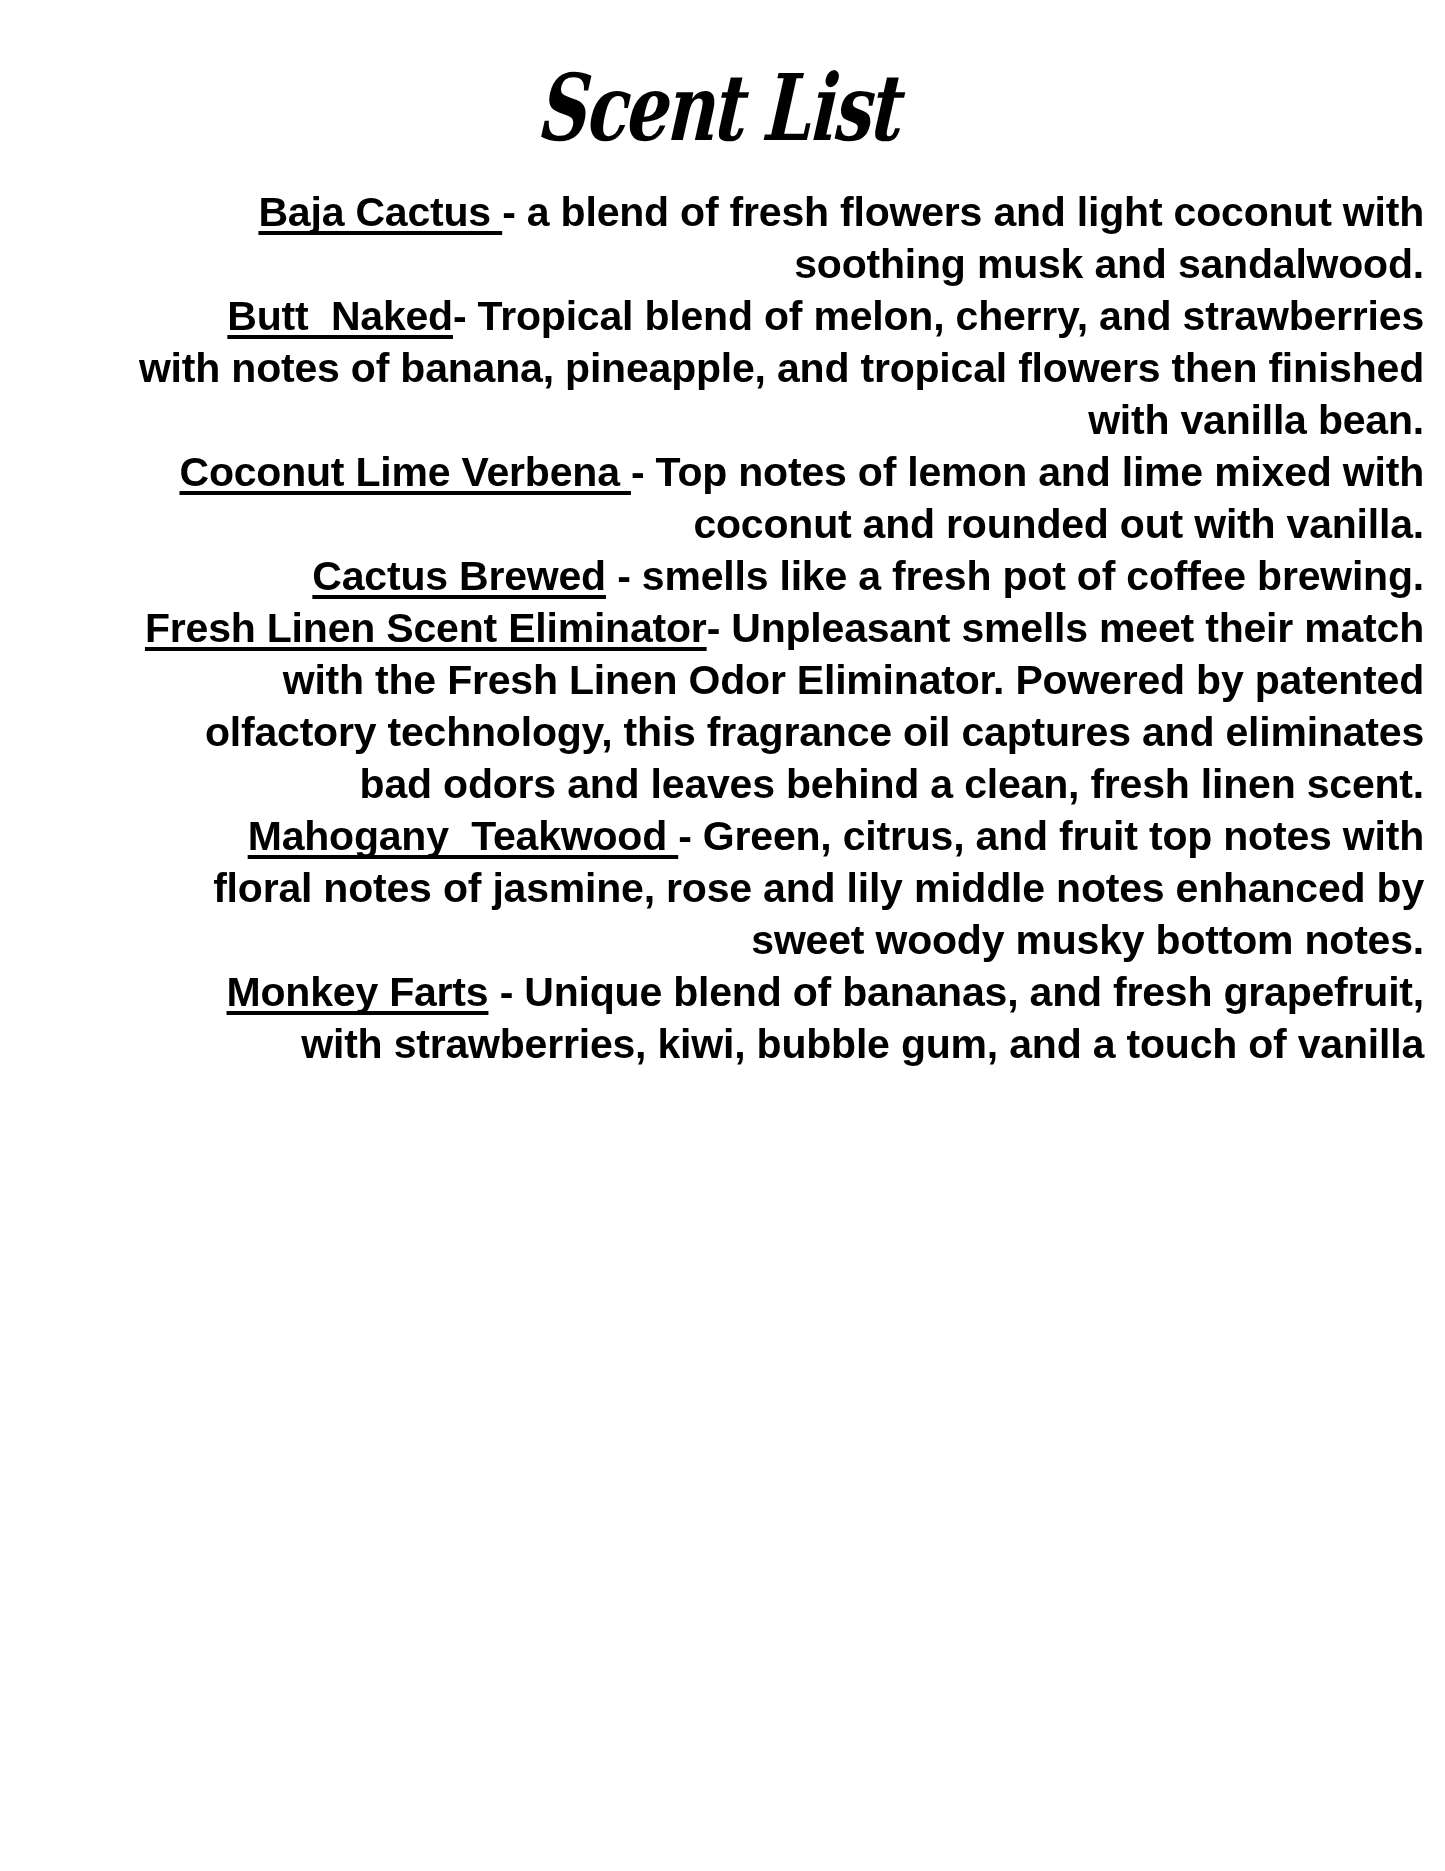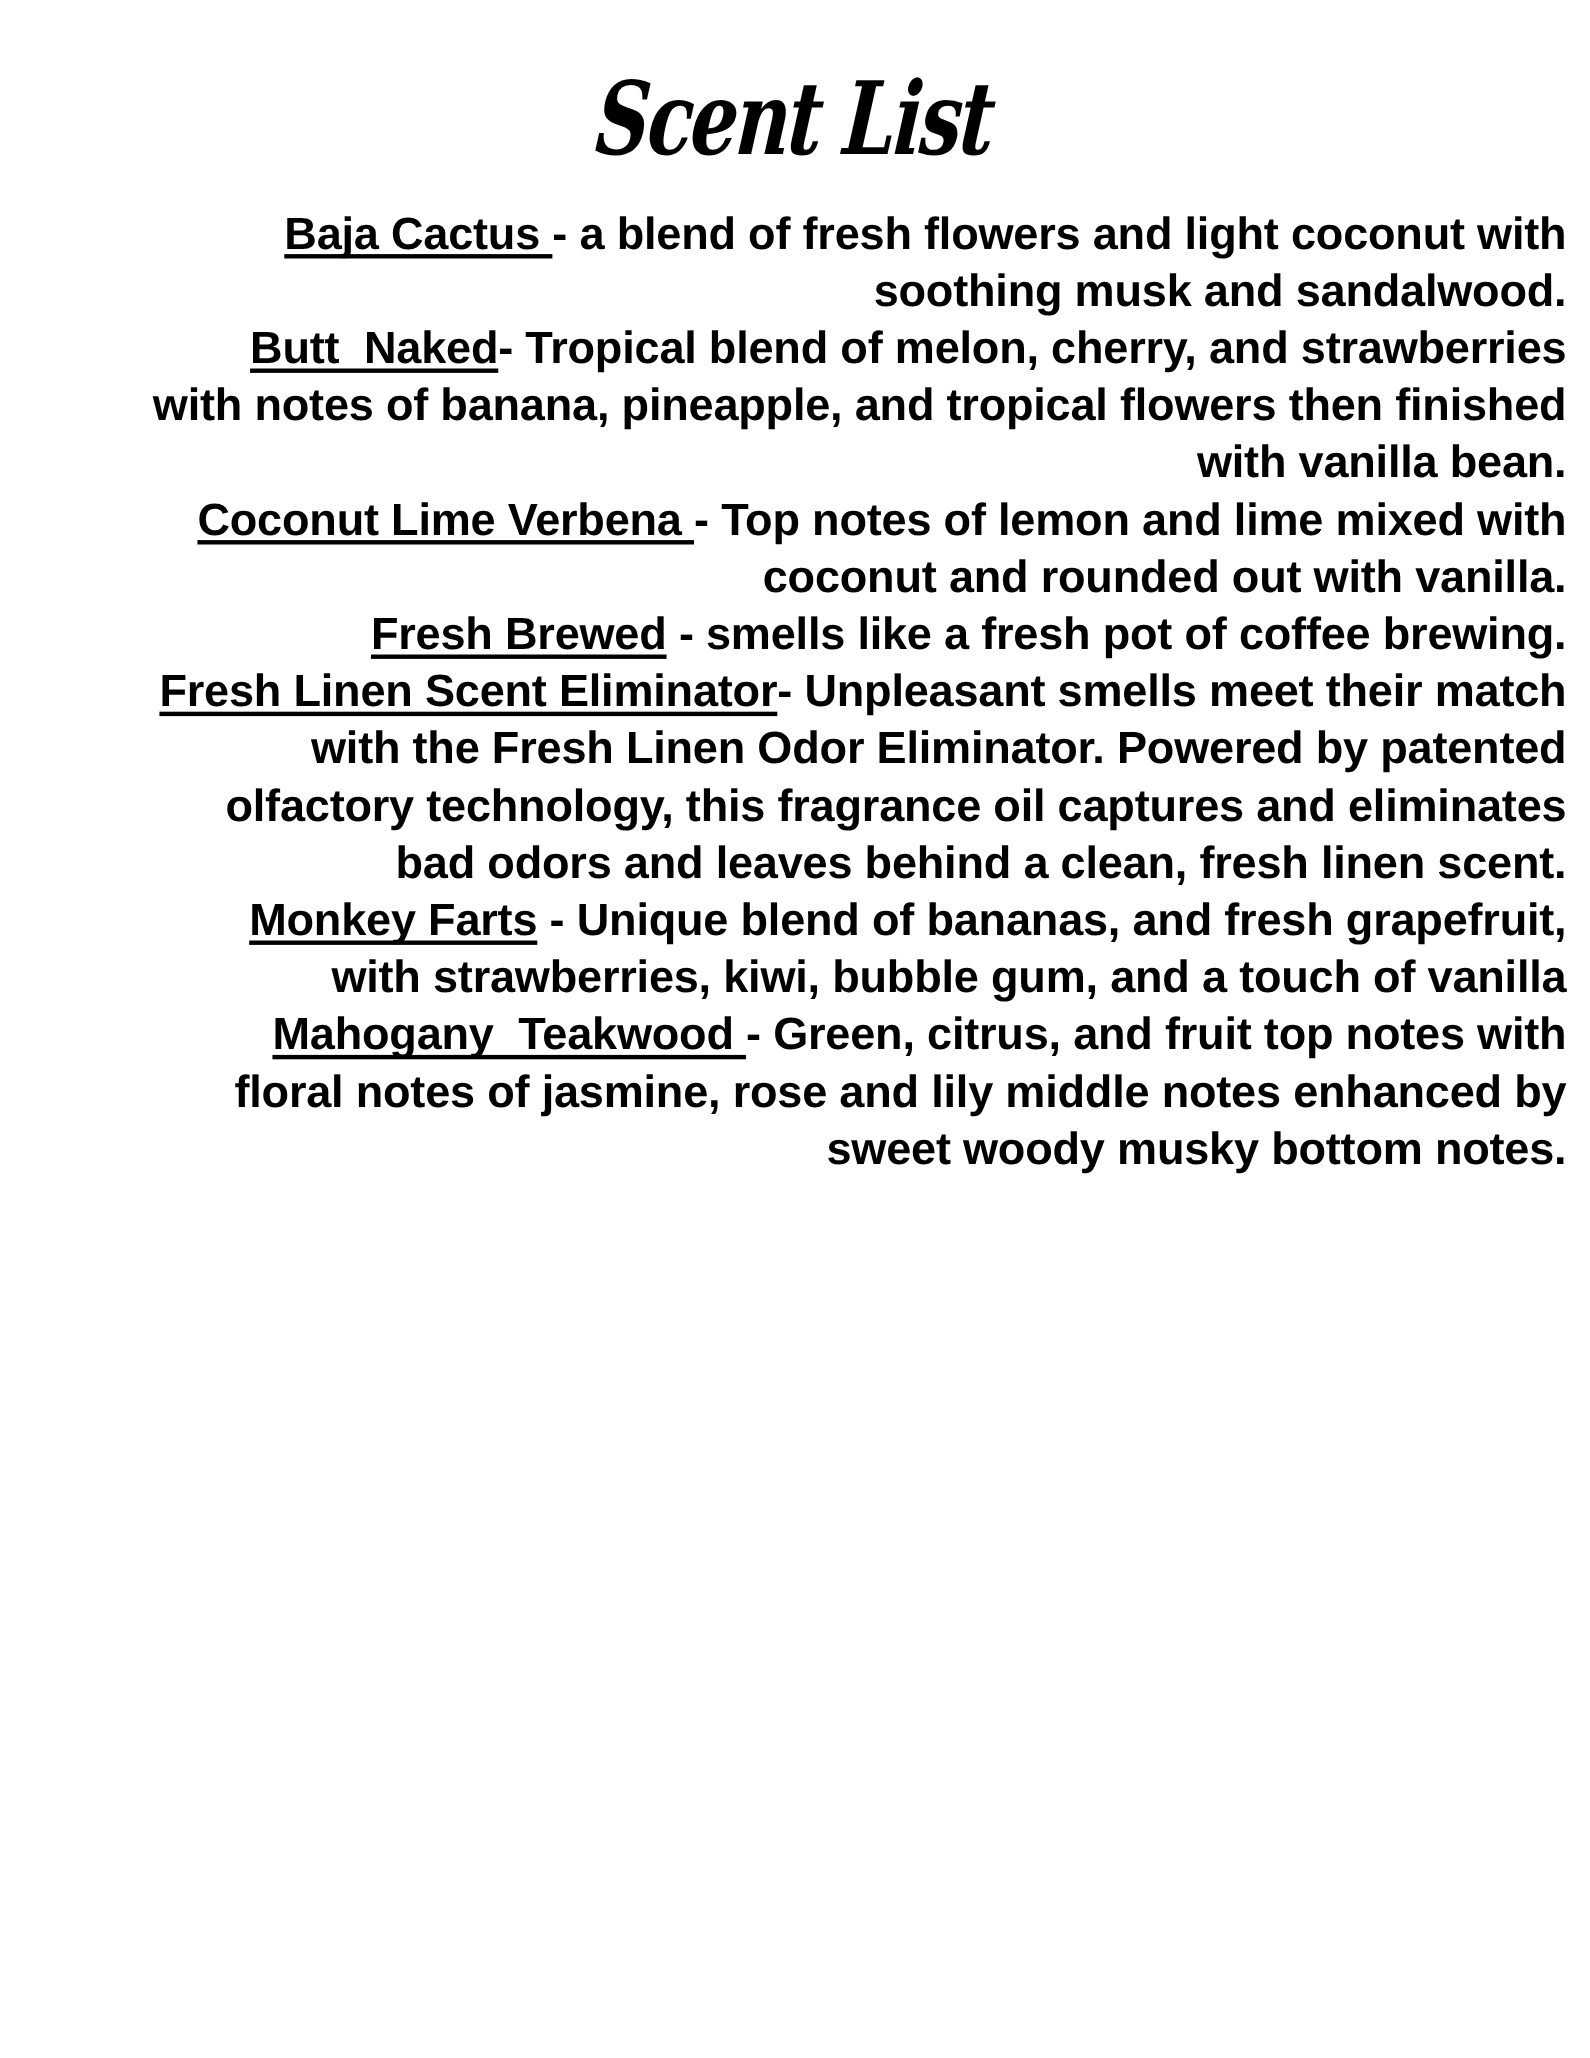--- a/index.html
+++ b/index.html
@@ -62,24 +62,24 @@
 <main class="page">
   <h1 class="page-title">Scent List</h1>
   <section class="scent-list" id="scent-list">
       <p class="entry"><span class="scent-name" style="text-decoration-color: rgb(0, 0, 0);">Baja Cactus </span><span>- a blend of fresh flowers and light coconut with
 soothing musk and sandalwood.</span></p>
       <p class="entry"><span class="scent-name" style="text-decoration-color: rgb(0, 0, 0);">Butt  Naked</span><span>- Tropical blend of melon, cherry, and strawberries
 with notes of banana, pineapple, and tropical flowers then finished
 with vanilla bean.</span></p>
       <p class="entry"><span class="scent-name" style="text-decoration-color: rgb(0, 0, 0);">Coconut Lime Verbena </span><span>- Top notes of lemon and lime mixed with
 coconut and rounded out with vanilla.</span></p>
-      <p class="entry"><span class="scent-name" style="text-decoration-color: rgb(0, 0, 0);">Fresh Brewed</span><span> - smells like a fresh pot of coffee brewing.</span></p>
+      <p class="entry"><span class="scent-name" style="text-decoration-color: rgb(0, 0, 0);">Cactus Brewed</span><span> - smells like a fresh pot of coffee brewing.</span></p>
       <p class="entry"><span class="scent-name" style="text-decoration-color: rgb(0, 0, 0);">Fresh Linen Scent Eliminator</span><span>- Unpleasant smells meet their match
 with the Fresh Linen Odor Eliminator. Powered by patented
 olfactory technology, this fragrance oil captures and eliminates
 bad odors and leaves behind a clean, fresh linen scent.</span></p>
-      <p class="entry"><span class="scent-name" style="text-decoration-color: rgb(0, 0, 0);">Monkey Farts</span><span> - Unique blend of bananas, and fresh grapefruit,
-with strawberries, kiwi, bubble gum, and a touch of vanilla</span></p>
       <p class="entry"><span class="scent-name" style="text-decoration-color: rgb(0, 0, 0);">Mahogany  Teakwood </span><span>- Green, citrus, and fruit top notes with
 floral notes of jasmine, rose and lily middle notes enhanced by
 sweet woody musky bottom notes.</span></p>
+      <p class="entry"><span class="scent-name" style="text-decoration-color: rgb(0, 0, 0);">Monkey Farts</span><span> - Unique blend of bananas, and fresh grapefruit,
+with strawberries, kiwi, bubble gum, and a touch of vanilla</span></p>
     </section>
 </main>
 
 </body></html>

